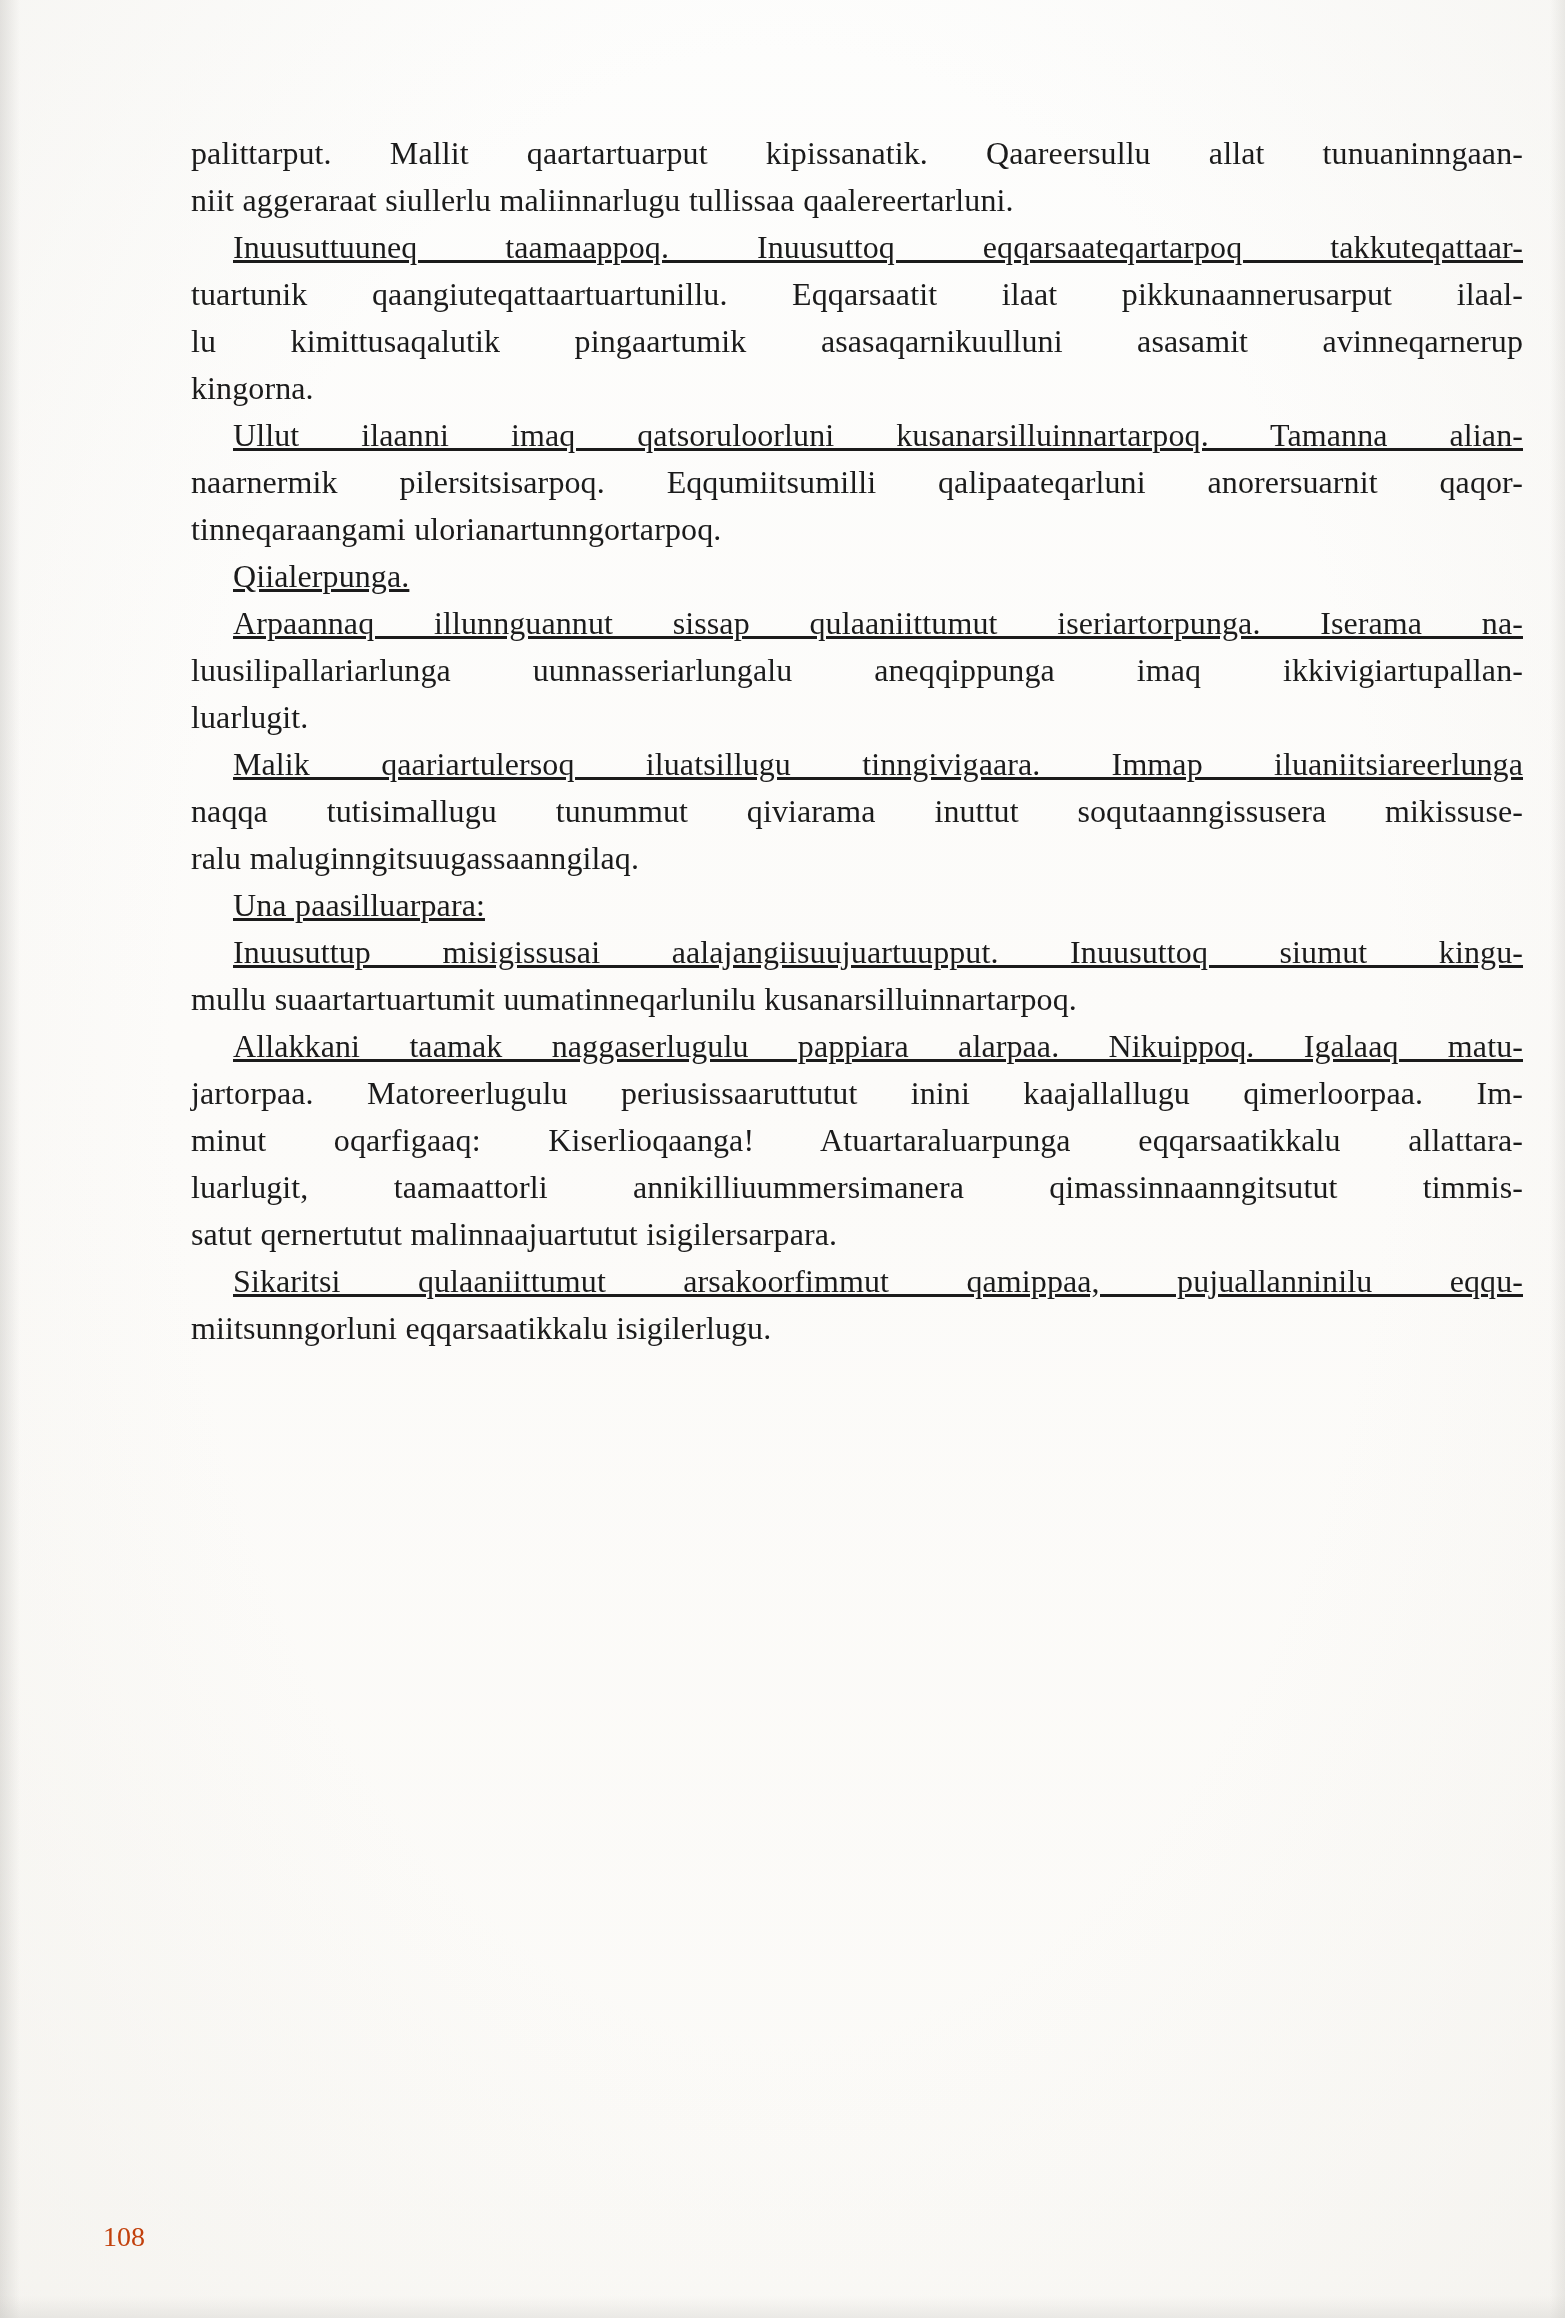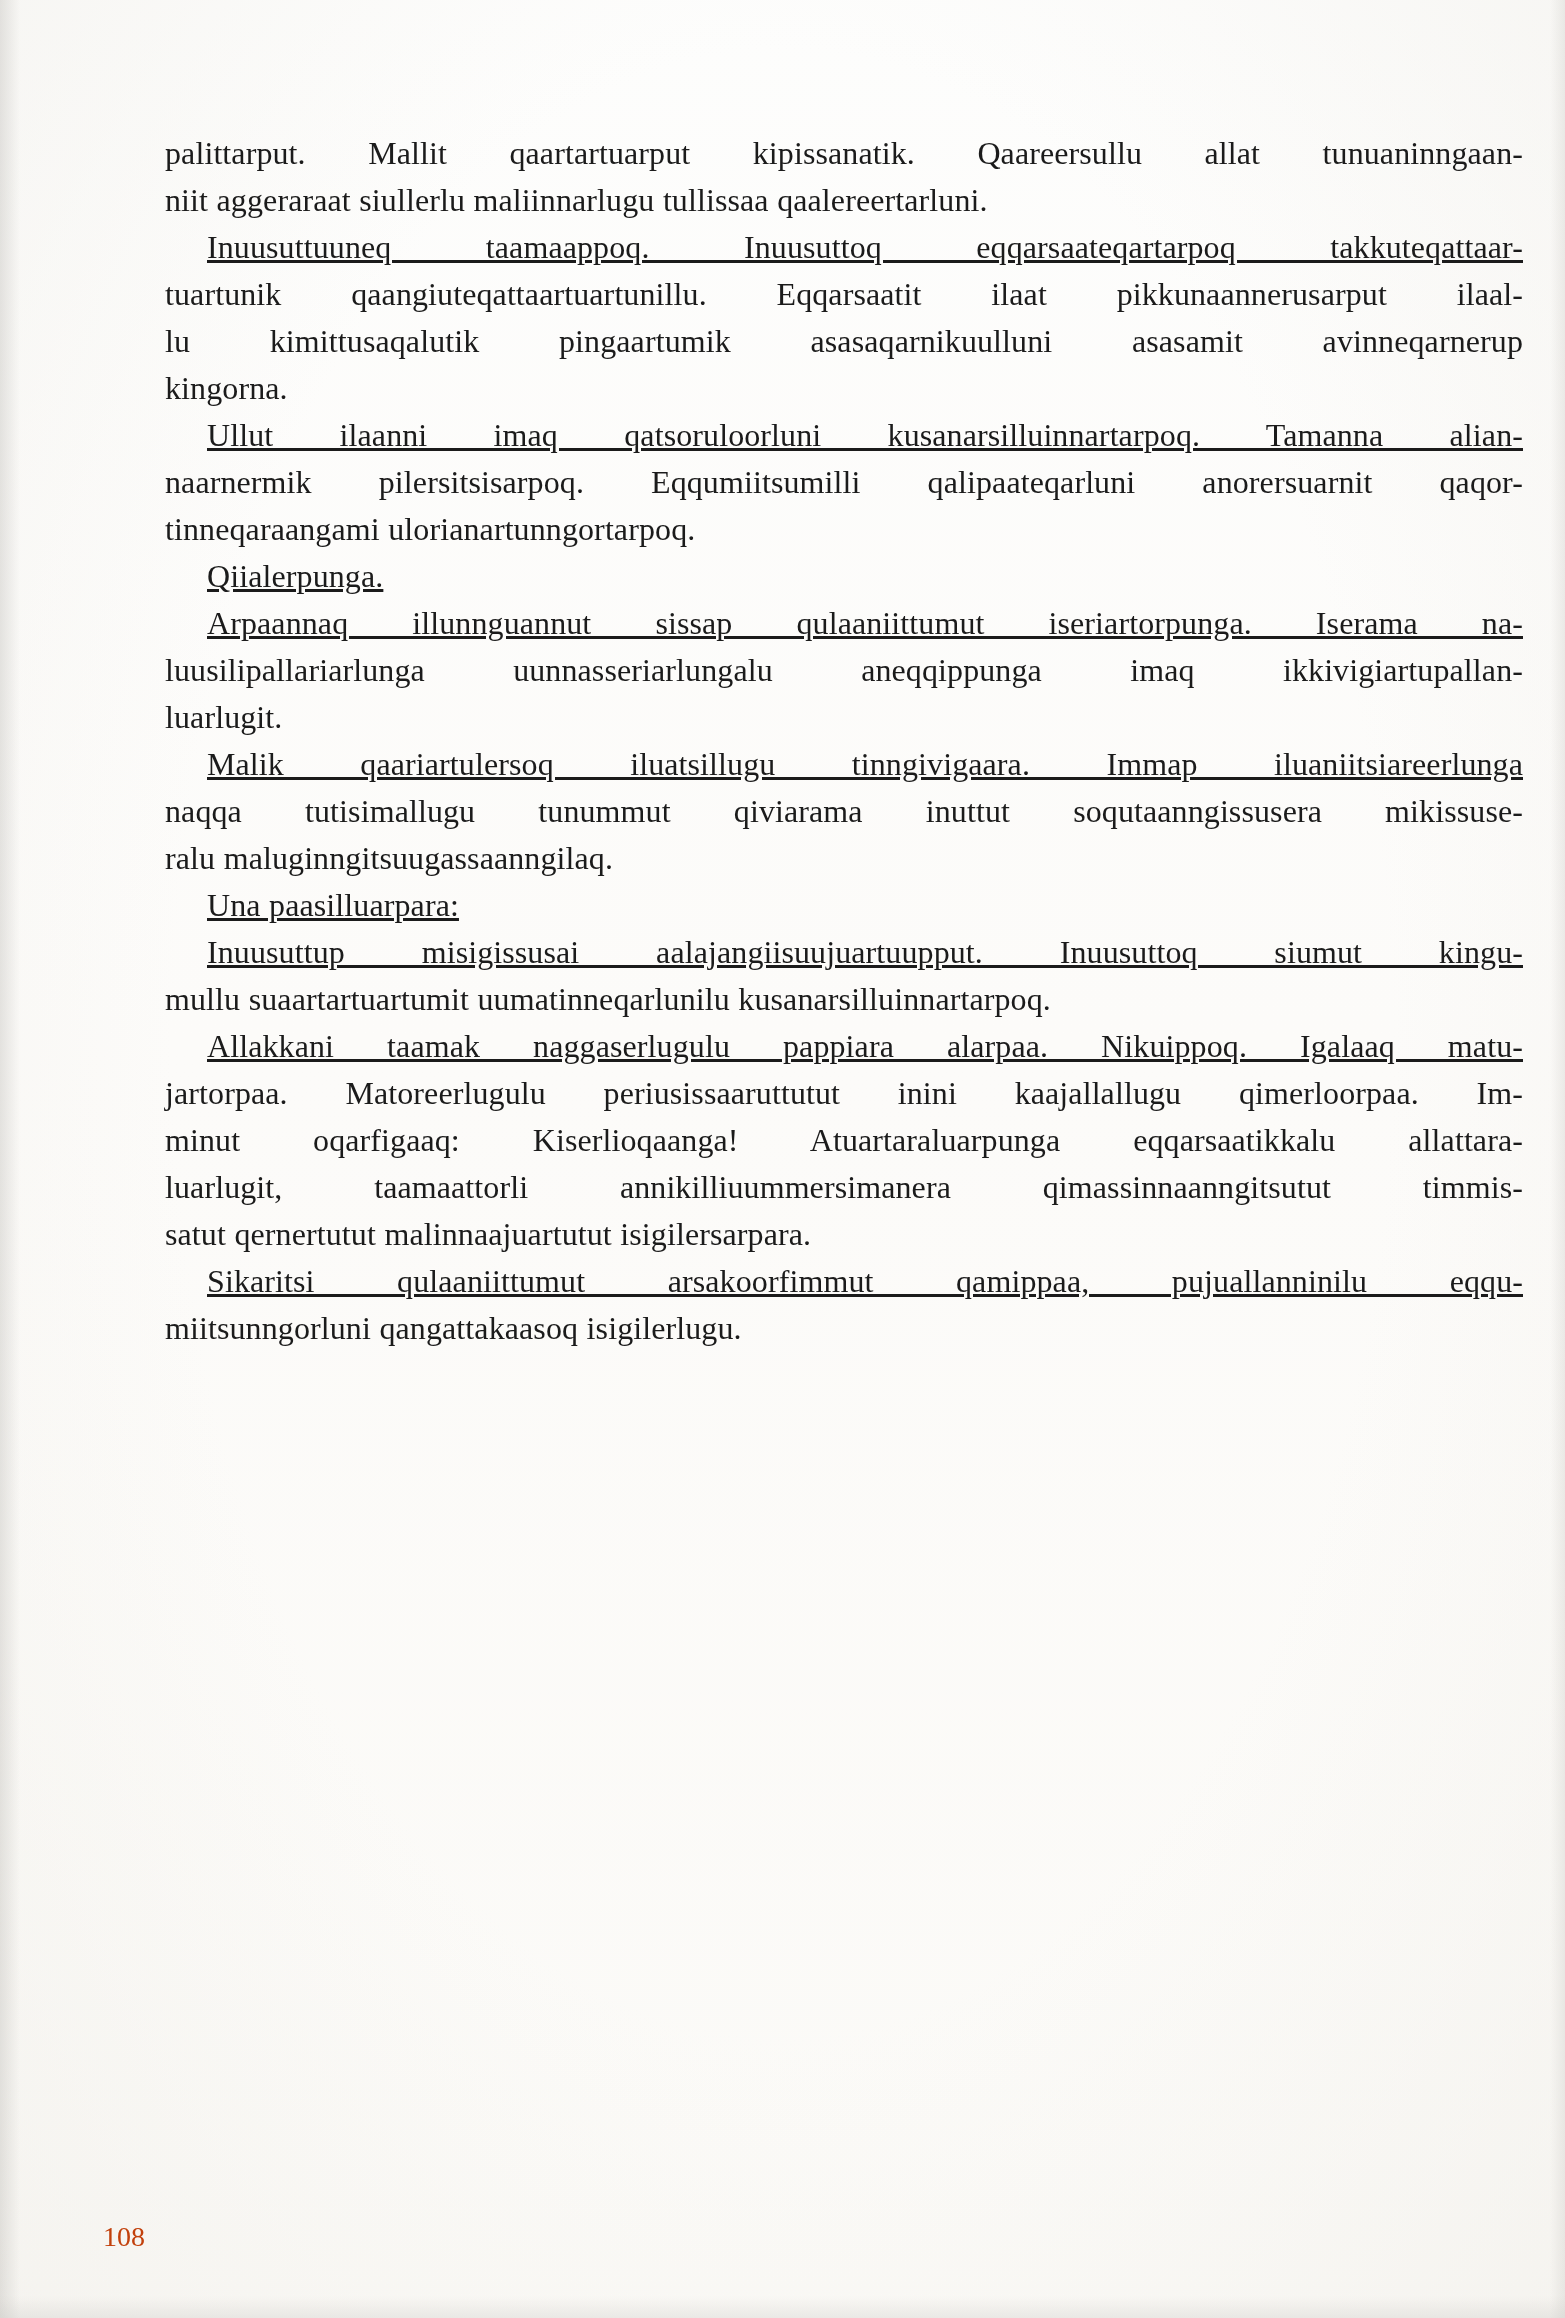--- a/index.html
+++ b/index.html
@@ -65,20 +65,21 @@
     word-spacing: 0.4px;
     text-indent: 0;
     hyphens: none;
   }
   
   .ln {
     display: block;
     text-align: justify;
     text-align-last: justify;
     white-space: pre-wrap;
+    margin-left: 26px;
   }
   .ln.last {
     text-align-last: left;
   }
   .ln.indent {
     padding-left: 42px;
     text-decoration: underline;
   }
 
   .page-number {
@@ -138,20 +139,20 @@
       </p>
       <p class="para">
         <span class="ln indent">Allakkani taamak naggaserlugulu pappiara alarpaa. Nikuippoq. Igalaaq matu-</span>
         <span class="ln">jartorpaa. Matoreerlugulu periusissaaruttutut inini kaajallallugu qimerloorpaa. Im-</span>
         <span class="ln">minut oqarfigaaq: Kiserlioqaanga! Atuartaraluarpunga eqqarsaatikkalu allattara-</span>
         <span class="ln">luarlugit, taamaattorli annikilliuummersimanera qimassinnaanngitsutut timmis-</span>
         <span class="ln last">satut qernertutut malinnaajuartutut isigilersarpara.</span>
       </p>
       <p class="para">
         <span class="ln indent">Sikaritsi qulaaniittumut arsakoorfimmut qamippaa, pujuallanninilu eqqu-</span>
-        <span class="ln last">miitsunngorluni qangattakaasoq isigilerlugu.</span>
+        <span class="ln last">miitsunngorluni eqqarsaatikkalu isigilerlugu.</span>
       </p>
     </div>
 
   <div class="page-number">108</div>
 
 </div>
 
 
 </body></html>

